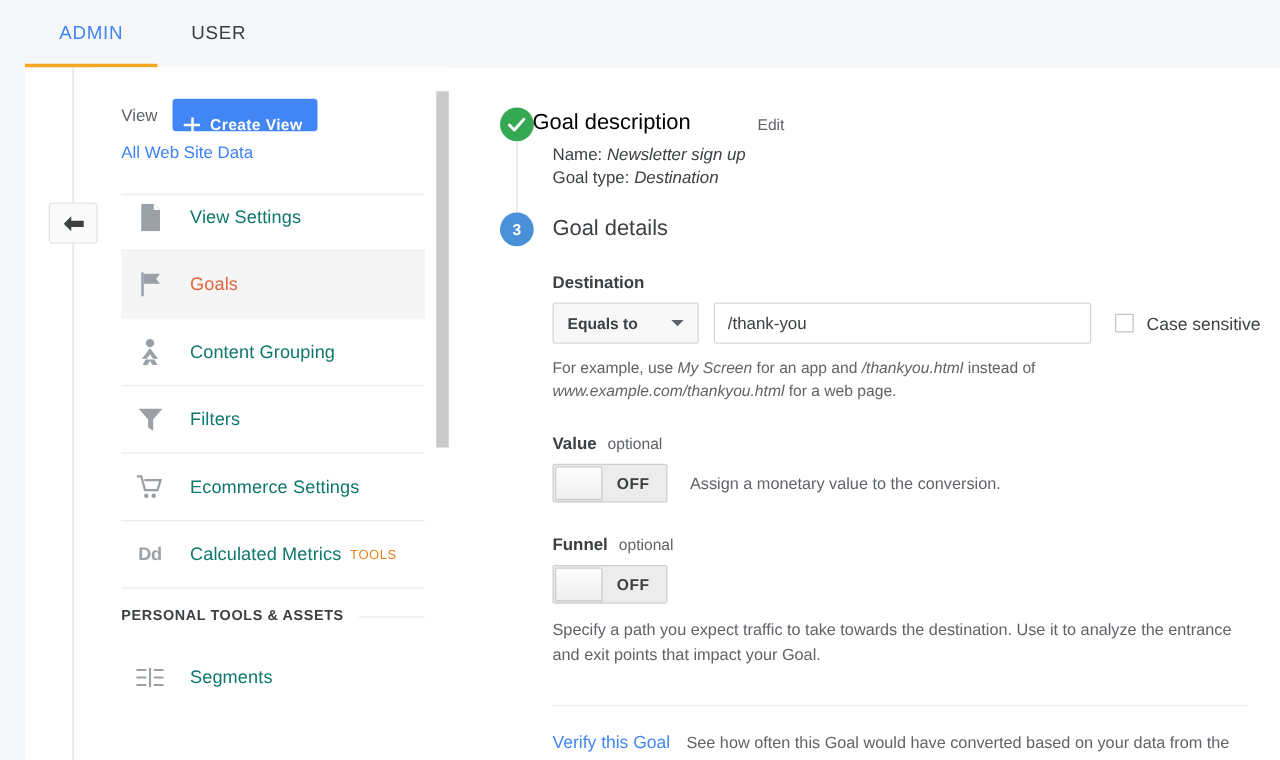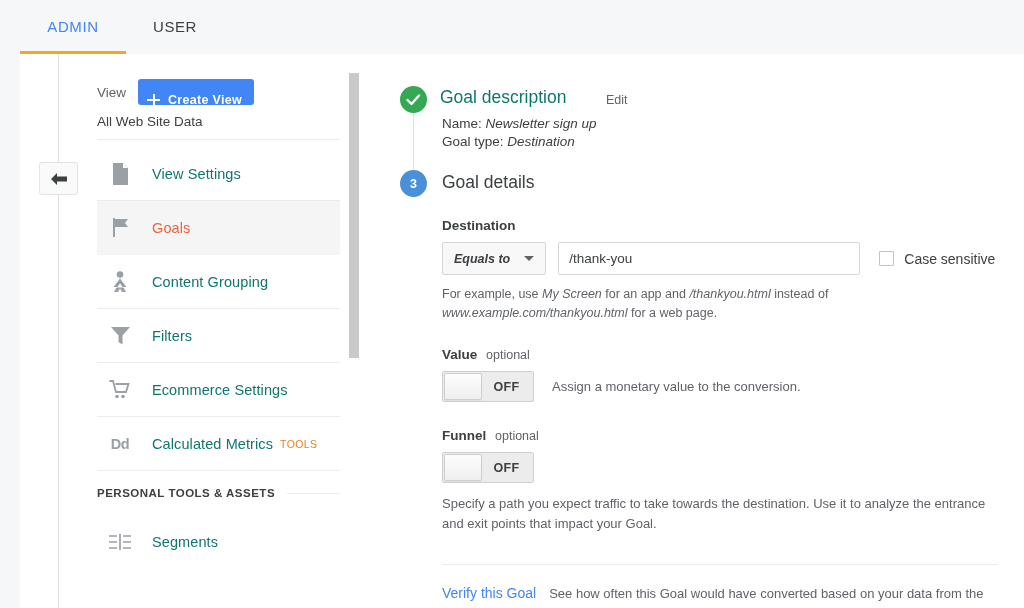--- a/index.html
+++ b/index.html
@@ -70,21 +70,21 @@
   }
   .plus-ico { display: inline-block; width: 12px; height: 12px; position: relative; }
   .plus-ico::before, .plus-ico::after {
     content: ""; position: absolute; background: #fff;
   }
   .plus-ico::before { left: 0; top: 5px; width: 13px; height: 2px; }
   .plus-ico::after  { left: 5.5px; top: -0.5px; width: 2px; height: 13px; }
 
   .view-name {
     position: absolute; left: 22px; top: 60px; width: 243px;
-    font-size: 13.5px; color: #404040; padding-bottom: 10px;
+    font-size: 13.5px; color: #3b82f6; padding-bottom: 26px;
     border-bottom: 1px solid #ececec;
   }
 
   .navlist { position: absolute; left: 22px; top: 93px; width: 243px; }
   .navitem {
     position: relative; height: 54px; display: flex; align-items: center;
     cursor: pointer; border-bottom: 1px solid #ececec;
   }
   .navitem.selected { background: #f5f5f5; border-bottom-color: transparent; }
   .navitem.selected + .navitem { border-top: 0; }
@@ -126,21 +126,21 @@
     display: flex; align-items: center; justify-content: center;
   }
   .dot-green { background: #34a853; }
   .dot-blue  { background: #4a90d9; color: #fff; font-size: 12.5px; font-weight: bold; }
   .step-line {
     position: absolute; left: 13px; top: 27px; width: 1px; height: 63px; background: #e0e0e0;
   }
 
   .step1 { position: absolute; left: 10px; top: 32px; width: 620px; }
   .step1 .title {
-    position: absolute; left: 40px; top: 1px; font-size: 17.5px; color: #0f766e;
+    position: absolute; left: 26px; top: 1px; font-size: 17.5px; color: #000000;
   }
   .step1 .edit-link {
     position: absolute; left: 206px; top: 7px; font-size: 12.5px; color: #5f6368;
     cursor: pointer;
   }
   .step1 .meta {
     position: absolute; left: 42px; top: 29px; font-size: 13.5px; color: #3c4043; line-height: 18px;
   }
   .meta em { font-style: italic; }
 
@@ -153,22 +153,22 @@
 
   .field-label {
     font-size: 13.5px; font-weight: bold; color: #3c4043; margin-bottom: 9px;
   }
   .field-label .opt { font-weight: normal; color: #5f6368; margin-left: 5px; font-size: 12.5px; }
 
   .row { display: flex; align-items: center; }
   .match-select {
     height: 33px; min-width: 91px; background: #f8f8f8;
     border: 1px solid #d6d6d6; border-radius: 2px;
-    display: flex; align-items: center; gap: 14px; padding: 0 11px;
-    font-size: 12.5px; font-weight: bold; color: #3c4043; cursor: pointer; font-style: italic;
+    display: flex; align-items: center; gap: 27px; padding: 0 11px;
+    font-size: 12.5px; font-weight: bold; color: #3c4043; cursor: pointer;
   }
   .caret {
     width: 0; height: 0; border-left: 5px solid transparent; border-right: 5px solid transparent;
     border-top: 5px solid #5f6368;
   }
   .dest-input {
     margin-left: 12px; width: 302px; height: 33px;
     border: 1px solid #d6d6d6; border-radius: 2px; padding: 0 10px;
     font-size: 13.5px; color: #3c4043; outline: none; background: #fff;
     font-family: "Liberation Sans", sans-serif;

